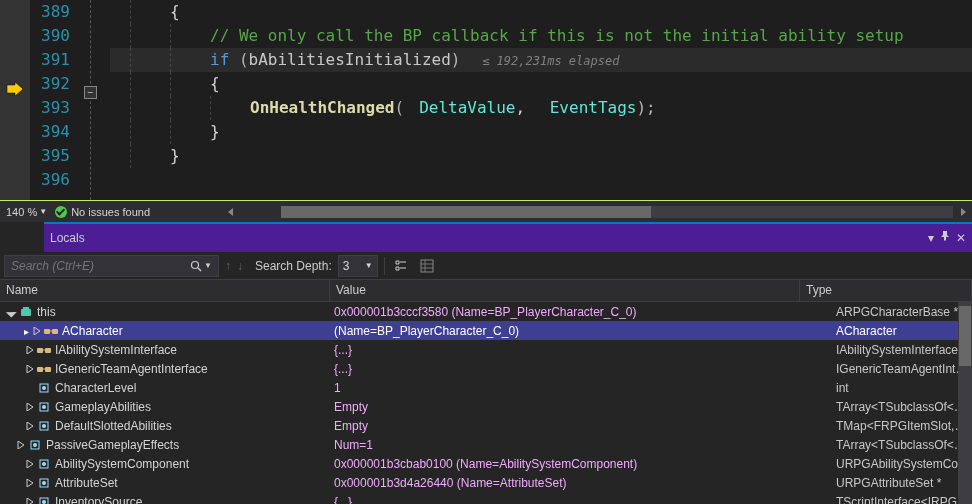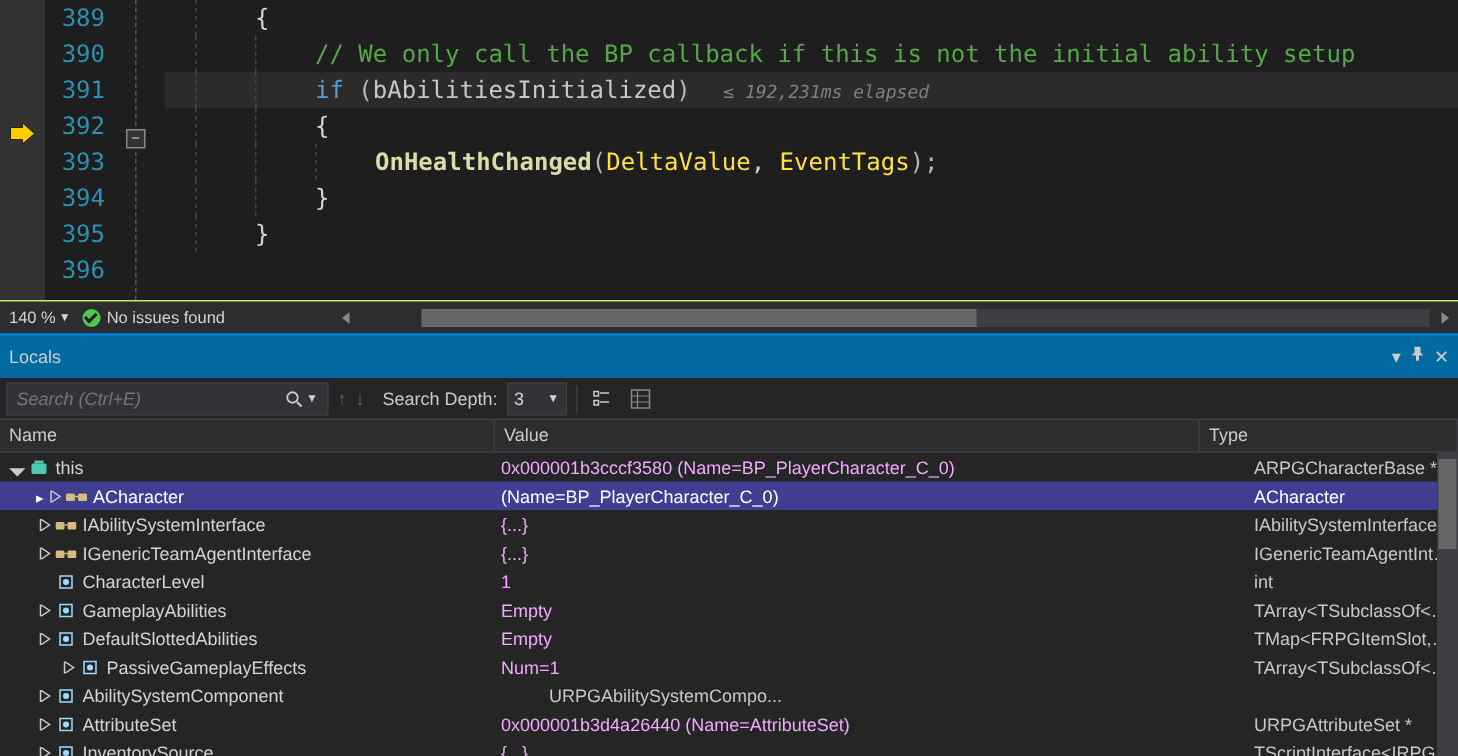--- a/index.html
+++ b/index.html
@@ -20,35 +20,35 @@
 .outline-box { position: absolute; left: 4px; top: 86px; width: 13px; height: 13px; border: 1px solid #888; background: #333; font-size: 10px; text-align: center; line-height: 11px; color: #ccc; cursor: pointer; }
 .codeline { height: 24px; line-height: 24px; white-space: pre; position: relative; }
 .codeline.current { background: #2b2b2b; }
 .indent-guide { position: absolute; top: 0; bottom: 0; border-left: 1px dashed #444; }
 .c-comment { color: #57a64a; }
 .c-keyword { color: #569cd6; }
 .c-brace { color: #d4d4d4; }
 .c-paren { color: #b4b4b4; }
 .c-var { color: #c8c8c8; }
 .c-func { color: #dcdcaa; font-weight: bold; }
-.c-param { color: #fde047; }
+.c-param { color: #5eead4; margin-left: 15px; }
 .c-elapsed { color: #808080; font-size: 12px; font-style: italic; }
 
 .statusbar { height: 22px; background: #2d2d30; display: flex; align-items: center; padding: 0 6px; font-size: 11px; gap: 8px; border-top: 1px solid #bef264; }
 .status-zoom { display: flex; align-items: center; gap: 2px; }
 .status-issues { display: flex; align-items: center; gap: 4px; }
 .green-check { width: 12px; height: 12px; border-radius: 50%; background: #4ec94e; position: relative; }
 .green-check::after { content: ""; position: absolute; left: 3px; top: 1px; width: 3px; height: 6px; border: solid #1e1e1e; border-width: 0 2px 2px 0; transform: rotate(45deg); }
 .hscroll-track { flex: 1; height: 12px; background: #3e3e42; margin-left: 40px; position: relative; }
 .hscroll-thumb { position: absolute; left: 0; width: 55%; height: 12px; background: #686868; }
 .triangle-left, .triangle-right { width: 0; height: 0; border-top: 4px solid transparent; border-bottom: 4px solid transparent; }
 .triangle-left { border-right: 5px solid #888; }
 .triangle-right { border-left: 5px solid #888; }
 
-.panel-header { height: 20px; background: #0369a1; border-top: 2px solid #007acc; display: flex; align-items: center; padding: 14px 6px; justify-content: space-between; }
+.panel-header { height: 20px; background: #4c1d95; border-top: 2px solid #007acc; display: flex; align-items: center; padding: 14px 6px; justify-content: space-between; margin-left: 44px; }
 .panel-title { color: #ccc; }
 .panel-controls { display: flex; gap: 6px; }
 .panel-controls span { cursor: pointer; color: #ccc; }
 
 .toolbar { height: 28px; background: #252526; display: flex; align-items: center; padding: 0 4px; gap: 6px; border-bottom: 1px solid #3e3e42; }
 .search-box { width: 215px; height: 22px; background: #333337; border: 1px solid #3e3e42; display: flex; align-items: center; padding: 0 6px; justify-content: space-between; }
 .search-box input { background: transparent; border: none; outline: none; color: #ccc; font-style: italic; width: 150px; font-size: 12px; }
 .search-glyph { color: #ccc; display: flex; align-items: center; gap: 2px; cursor: pointer; }
 .nav-arrow { color: #666; cursor: default; }
 .depth-label { color: #ccc; margin-left: 6px; }
@@ -300,21 +300,21 @@
             <rect x="2" y="2" width="8" height="8" fill="none" stroke="#9cdcfe" stroke-width="1"></rect>
             <circle cx="6" cy="6" r="2" fill="#9cdcfe"></circle>
           </svg>
         </span>
         <span>DefaultSlottedAbilities</span>
       </div>
       <div class="col-value">Empty</div>
       <div class="col-type">TMap&lt;FRPGItemSlot,TSubc...</div>
     </div>
     <div class="row">
-      <div class="col-name" style="padding-left: 40px;">
+      <div class="col-name" style="padding-left: 15px;">
         <span class="expander">
           <svg width="8" height="8">
             <path d="M1 0 L7 4 L1 8 Z" fill="none" stroke="#ccc"></path>
           </svg>
         </span>
         <span class="var-icon">
           <svg class="svg-i" width="12" height="12">
             <rect x="2" y="2" width="8" height="8" fill="none" stroke="#9cdcfe" stroke-width="1"></rect>
             <circle cx="6" cy="6" r="2" fill="#9cdcfe"></circle>
           </svg>
@@ -332,20 +332,21 @@
           </svg>
         </span>
         <span class="var-icon">
           <svg class="svg-i" width="12" height="12">
             <rect x="2" y="2" width="8" height="8" fill="none" stroke="#9cdcfe" stroke-width="1"></rect>
             <circle cx="6" cy="6" r="2" fill="#9cdcfe"></circle>
           </svg>
         </span>
         <span>AbilitySystemComponent</span>
       </div>
+      <div class="col-value">0x000001b3cbab0100 (Name=AbilitySystemComponent)</div>
       <div class="col-type">URPGAbilitySystemCompo...</div>
     </div>
     <div class="row">
       <div class="col-name" style="padding-left: 24px;">
         <span class="expander">
           <svg width="8" height="8">
             <path d="M1 0 L7 4 L1 8 Z" fill="none" stroke="#ccc"></path>
           </svg>
         </span>
         <span class="var-icon">

